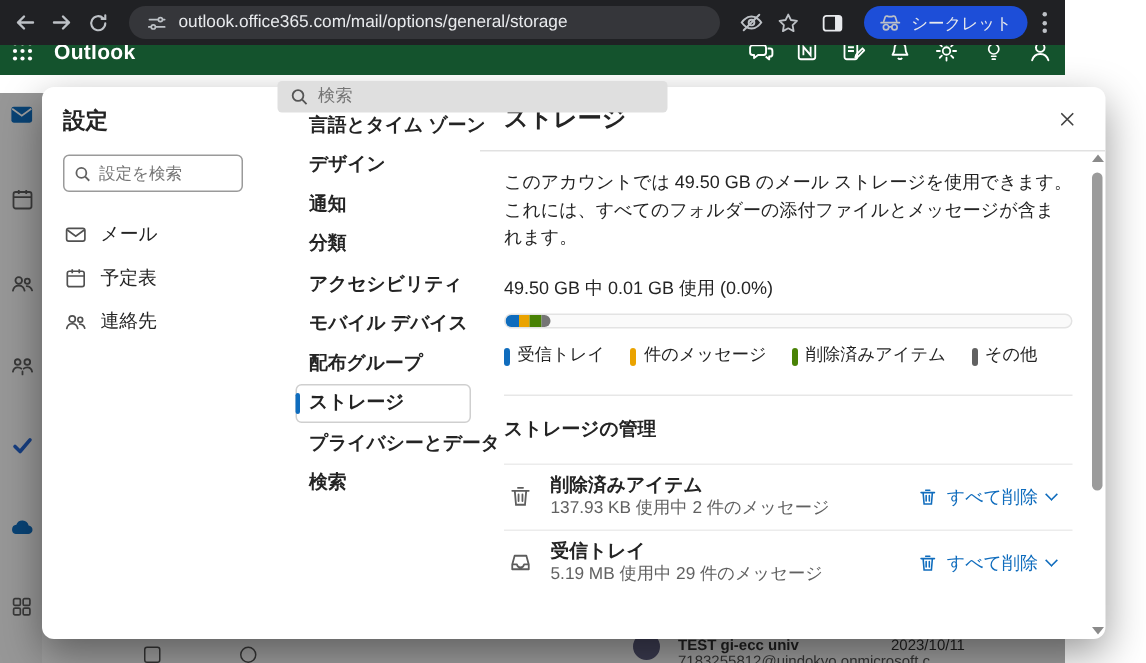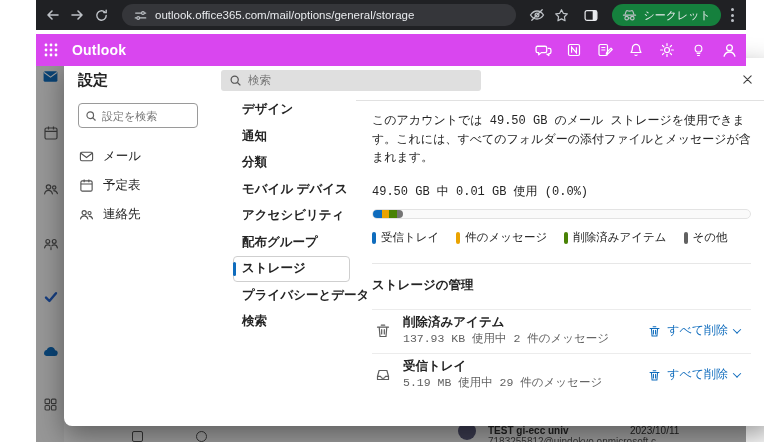--- a/index.html
+++ b/index.html
@@ -1,32 +1,32 @@
 <!DOCTYPE html>
 <html><head>
 <meta charset="utf-8">
 <style>
   * { margin:0; padding:0; box-sizing:border-box; }
   html,body { width:764px; height:442px; overflow:hidden; font-family:"Liberation Sans","DejaVu Sans",sans-serif; background:#fff; }
-  .page { position:relative; width:710px; height:442px;margin-left:36px; }
+  .page { position:relative; width:710px; height:442px; }
 
   
   .browser-bar { position:absolute; top:0; left:0; width:100%; height:30px; background:#202124; display:flex; align-items:center; padding:0 8px; gap:6px; z-index:50; }
   .bicon { width:18px; height:18px; color:#bdc1c6; display:flex; align-items:center; justify-content:center; flex:0 0 auto; }
   .bicon svg { display:block; }
   .url-pill { width:486px; height:22px; background:#35363a; border-radius:12px; display:flex; align-items:center; gap:8px; padding:0 11px; color:#e8eaed; font-size:11.5px; margin-left:6px; }
   .url-pill .bicon { width:14px; height:14px; }
   .b-spacer { flex:1; }
   .side-panel-box { margin:0 6px; }
-  .incog-pill { height:22px; background:#15803d; border-radius:12px; display:flex; align-items:center; gap:6px; padding:0 10px; color:#e8eaed; font-size:11px; white-space:nowrap; }
+  .incog-pill { height:22px; background:#1d4ed8; border-radius:12px; display:flex; align-items:center; gap:6px; padding:0 10px; color:#e8eaed; font-size:11px; white-space:nowrap; }
   .dots { display:flex; flex-direction:column; gap:2.5px; align-items:center; width:14px; }
   .dots i { width:3px; height:3px; border-radius:50%; background:#bdc1c6; }
 
   
-  .ol-bar { position:absolute; top:34px; left:0; width:100%; height:32px; background:#d946ef; z-index:40; color:#fff; }
+  .ol-bar { position:absolute; top:18px; left:0; width:100%; height:32px; background:#14532d; z-index:40; color:#fff; }
   .waffle { position:absolute; left:5px; top:7px; width:20px; height:18px; display:flex; align-items:center; justify-content:center; }
   .ol-name { position:absolute; left:36px; top:8px; font-size:14px; font-weight:bold; color:#fff; letter-spacing:.2px; }
   .ol-search { position:absolute; left:185px; top:35.5px; width:260px; height:21px; background:#dfdfdf; border-radius:3px; display:flex; align-items:center; gap:6px; padding:0 8px; color:#555; }
   .ol-search input { border:none; outline:none; background:transparent; font-size:11.5px; color:#444; width:200px; font-family:inherit; }
   .ol-right { position:absolute; right:8px; top:0; height:32px; display:flex; align-items:center; gap:13px; }
   .olic { width:18px; height:18px; color:#fff; display:flex; align-items:center; justify-content:center; }
 
   
   .bg { position:absolute; top:62px; left:0; width:100%; height:380px; background:#fff; z-index:1; }
   .rail { position:absolute; left:0; top:0; width:28px; height:100%; background:#f4f4f4; }
@@ -50,21 +50,21 @@
   .nav-item .nvic { width:16px; height:16px; display:flex; align-items:center; justify-content:center; color:#515151; }
   .nav-item.selected { font-weight:bold; }
   .nav-item.selected .nvic { color:#0f6cbd; }
   .nav-item.selected::before { content:""; position:absolute; left:-14px; top:6px; bottom:6px; width:3px; border-radius:2px; background:#0f6cbd; }
 
   .col-mid { width:147px; padding:12px 6px 0 24px; flex:0 0 auto; font-size:12.5px; }
   .cat-item { position:relative; height:26.5px; display:flex; align-items:center; padding-left:8px; border:1px solid transparent; border-radius:4px; cursor:pointer; white-space:nowrap;font-weight:bold; }
   .cat-item.selected { border-color:#cfcfcf; }
   .cat-item.selected::before { content:""; position:absolute; left:-1px; top:5px; bottom:5px; width:3px; border-radius:2px; background:#0f6cbd; }
 
-  .col-main { flex:1; position:relative;font-family:Liberation Mono, monospace; }
+  .col-main { flex:1; position:relative; }
   .main-header { height:42px; display:flex; align-items:center; padding:0 14px 0 16px; }
   .main-title { flex:1; font-size:16px; font-weight:600; }
   .close-btn { width:24px; height:24px; display:flex; align-items:center; justify-content:center; color:#424242; cursor:pointer; border-radius:4px; }
   .main-divider { border-top:1px solid #e1e1e1; }
   .main-body { position:absolute; top:43px; bottom:0; left:16px; right:22px; font-size:12px; line-height:1.55; }
   .desc { margin-top:11px; color:#242424; }
   .usage { margin-top:15px; }
   .meter { margin-top:8px; height:10px; border:1px solid #e3e3e3; background:#fafafa; border-radius:5px; display:flex; overflow:hidden; }
   .meter i { height:100%; display:block; }
   .seg0 { width:9px; background:#0f6cbd; }
@@ -338,22 +338,22 @@
           <span>連絡先</span>
         </div>
       </div>
     </div>
 
     <div class="col-mid">
       <div class="cat-item">言語とタイム ゾーン</div>
       <div class="cat-item">デザイン</div>
       <div class="cat-item">通知</div>
       <div class="cat-item">分類</div>
+      <div class="cat-item">アクセシビリティ</div>
       <div class="cat-item">モバイル デバイス</div>
-      <div class="cat-item">アクセシビリティ</div>
       <div class="cat-item">配布グループ</div>
       <div class="cat-item selected">ストレージ</div>
       <div class="cat-item">プライバシーとデータ</div>
       <div class="cat-item">検索</div>
     </div>
 
     <div class="col-main">
       <div class="main-header">
         <div class="main-title">ストレージ</div>
         <div class="close-btn">

